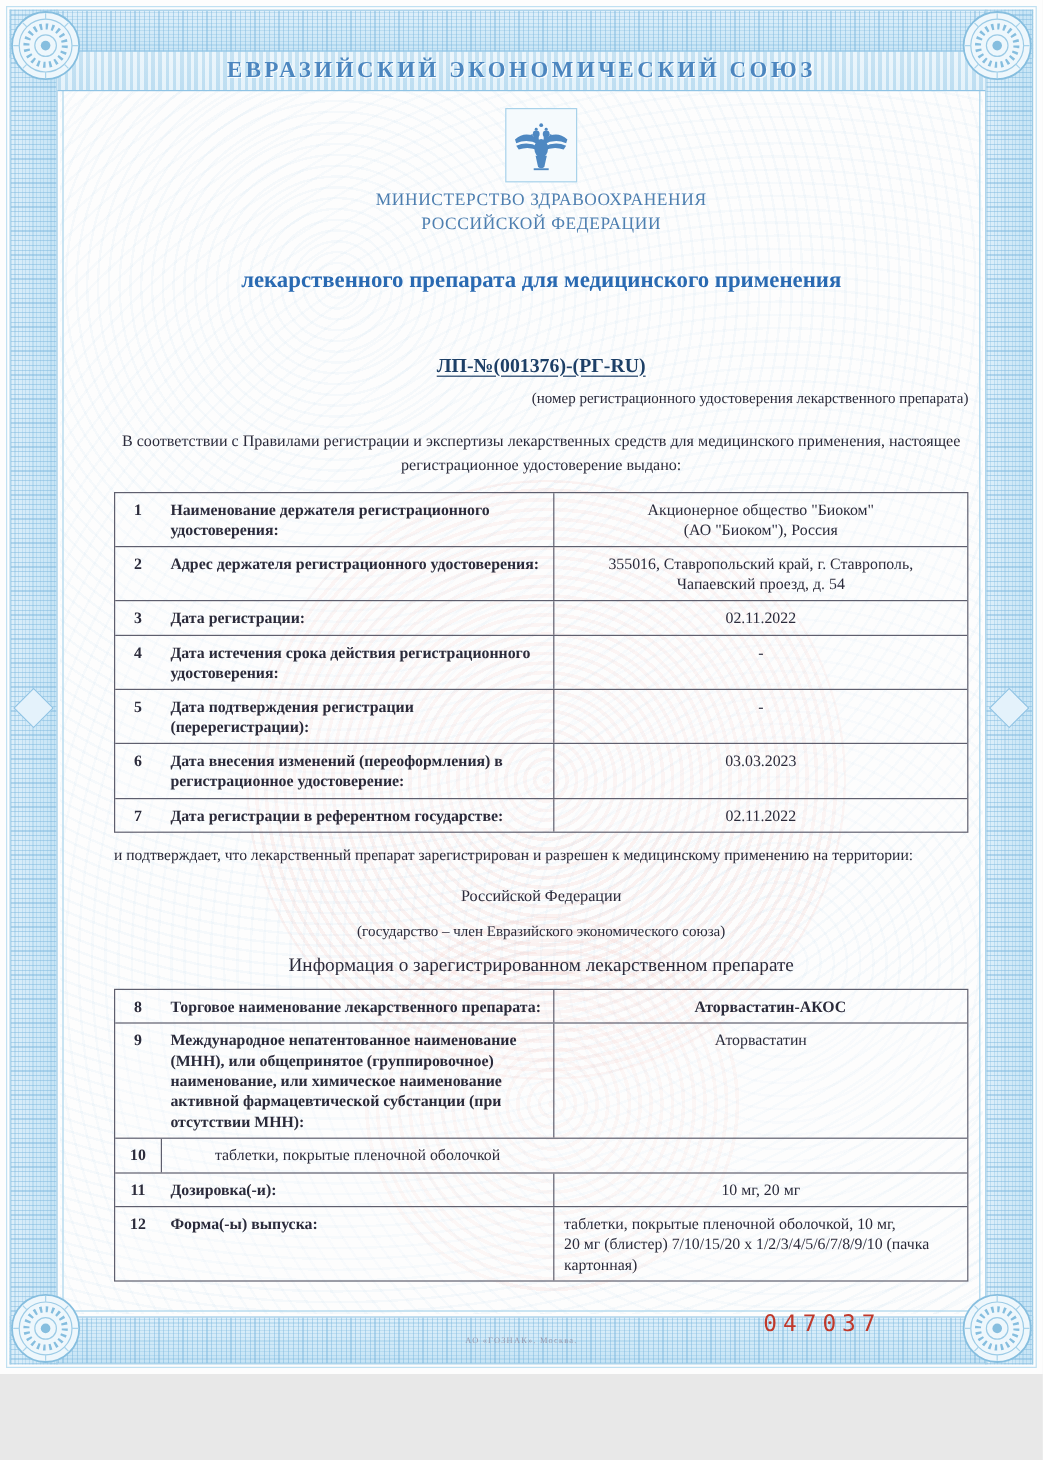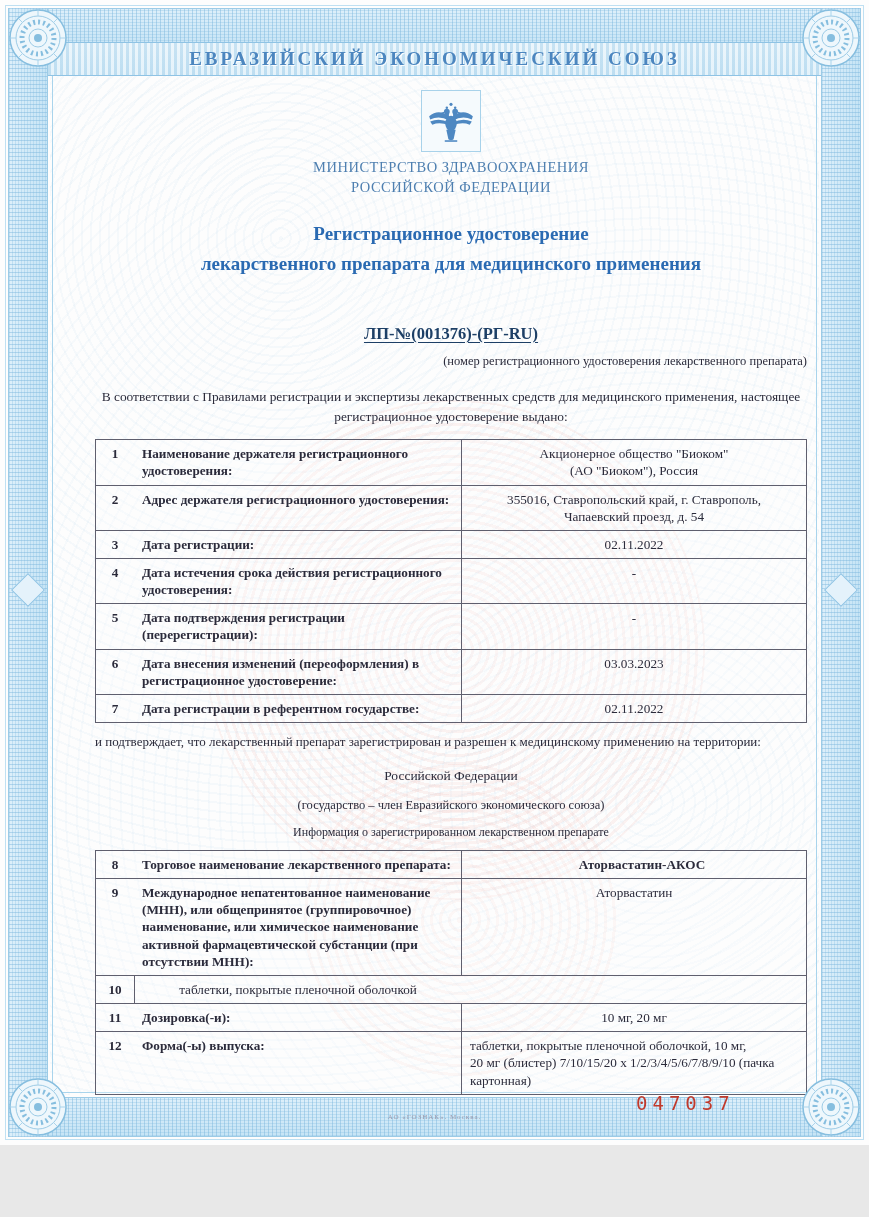--- a/index.html
+++ b/index.html
@@ -65,21 +65,21 @@
     background:#f5fafd; display:flex; align-items:center; justify-content:center;}
   .ministry{margin-top:4px; font-size:14.5px; letter-spacing:.5px; color:#4e7fb0; line-height:1.35;}
   .doc-title{margin-top:22px; font-size:19px; font-weight:bold; color:#2a6ab2; line-height:1.55;}
   .reg-number{margin-top:46px; font-size:16.5px; font-weight:bold; color:#1d3f66;
     text-decoration:underline; text-underline-offset:3px;}
   .reg-caption{margin-top:10px; font-size:12.5px;text-align:right;}
   .intro{margin-top:18px; font-size:13.4px; line-height:1.5; padding:0 6px;}
   .confirm{margin-top:10px; font-size:13px; line-height:1.45; text-align:left;}
   .territory{margin-top:16px; font-size:13.5px;}
   .territory-caption{margin-top:14px; font-size:12.5px;}
-  .info-heading{margin-top:12px; font-size:12px;}
+  .info-heading{margin-top:12px; font-size:16px;}
   
   .tbl{margin-top:12px; border:1px solid #5f5f6e; text-align:left; background:rgba(255,255,255,.25);}
   .tbl2{margin-top:10px;}
   .trow{display:grid; grid-template-columns:38px 1fr 345px; border-bottom:1px solid #5f5f6e;}
   .trow:last-child{border-bottom:none;}
   .cell{padding:5px 8px; font-size:13.2px; line-height:1.3;}
   .cell.num{font-weight:bold; text-align:center; padding-left:2px; padding-right:2px;}
   .cell.label{font-weight:bold;}
   .cell.value{border-left:1px solid #5f5f6e; text-align:center; white-space:pre-line;}
   .tbl2 .trow:first-child .cell.value{font-weight:bold;padding-left:24px;}
@@ -171,21 +171,20 @@
           <use href="#eagle"></use>
         </svg>
     </div>
 
     <div class="ministry">
       <div>МИНИСТЕРСТВО ЗДРАВООХРАНЕНИЯ</div>
       <div>РОССИЙСКОЙ ФЕДЕРАЦИИ</div>
     </div>
 
     <div class="doc-title">
-      <div>Регистрационное удостоверение</div>
       <div>лекарственного препарата для медицинского применения</div>
     </div>
 
     <div class="reg-number">ЛП-№(001376)-(РГ-RU)</div>
     <div class="reg-caption">(номер регистрационного удостоверения лекарственного препарата)</div>
 
     <div class="intro">В соответствии с Правилами регистрации и экспертизы лекарственных средств для медицинского применения, настоящее регистрационное удостоверение выдано:</div>
 
     <div class="tbl tbl1" id="table1">
         <div class="trow">

